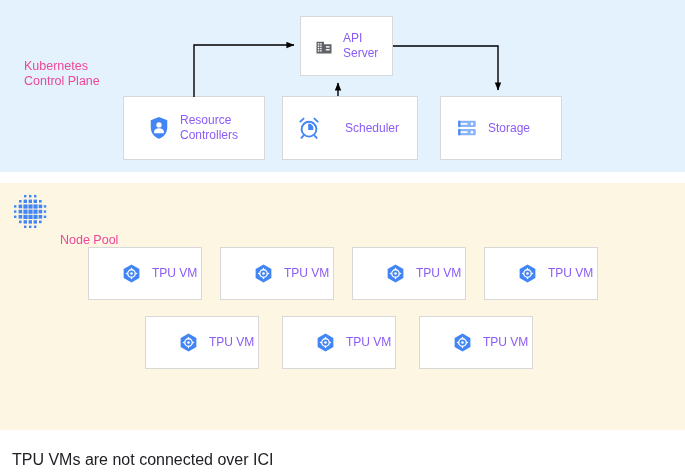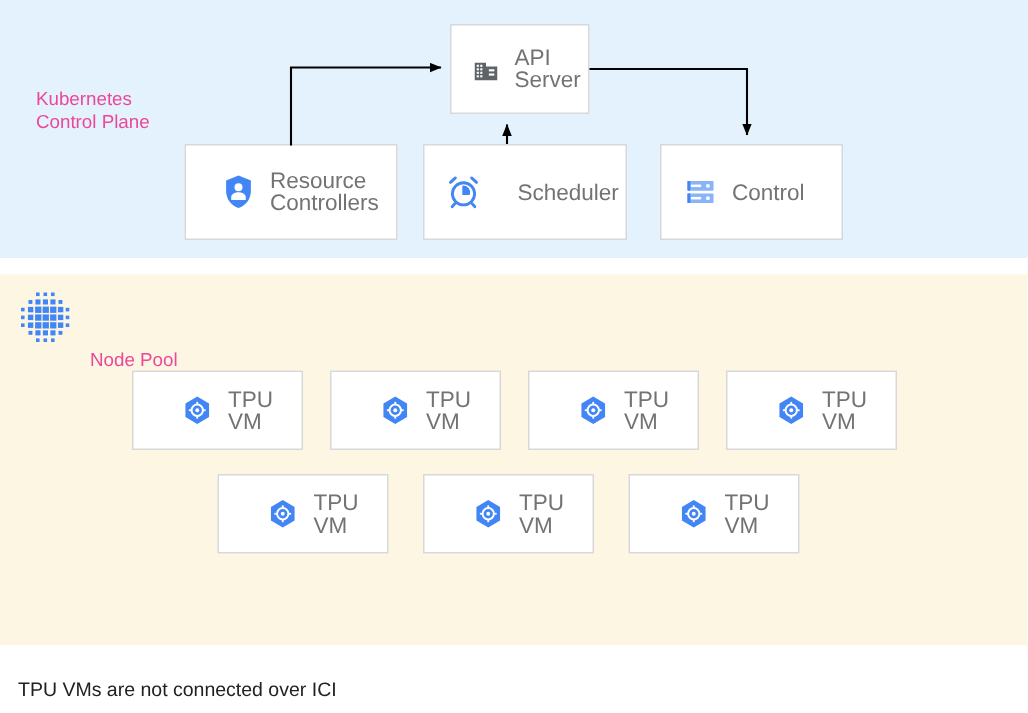--- a/index.html
+++ b/index.html
@@ -74,23 +74,23 @@
     display: flex;
     align-items: center;
   }
   .box .box-icon {
     flex: 0 0 auto;
     display: flex;
     align-items: center;
     justify-content: center;
   }
   .box .box-label {
-    font-size: 15px;
+    font-size: 12px;
     line-height: 15px;
-    color: #737373;
+    color: #8b5cf6;
     white-space: pre-line;
   }
 
   
   #box-api-server {
     left: 300px;  top: 16px;  width: 93px; height: 60px;
     padding-left: 13px;
   }
   #box-api-server .box-label { margin-left: 9px; }
 
@@ -126,21 +126,21 @@
     left: 0; top: 0;
     width: 685px; height: 475px;
     pointer-events: none;
   }
 
   
   #caption {
     position: absolute;
     left: 12px;
     top: 452px;
-    font-size: 13px;
+    font-size: 16px;
     line-height: 15px;
     color: #202124;
   }
 </style>
 </head>
 <body>
 
 <div id="canvas">
 
   <div class="band" id="control-plane-band"></div>
@@ -205,21 +205,21 @@
         <rect x="2.5" y="4" width="19" height="7" rx="0.8" fill="#8ab4f8"></rect>
         <rect x="2.5" y="13" width="19" height="7" rx="0.8" fill="#8ab4f8"></rect>
         <rect x="5" y="6.6" width="7.5" height="1.8" fill="#ffffff"></rect>
         <rect x="5" y="15.6" width="7.5" height="1.8" fill="#ffffff"></rect>
         <circle cx="17.4" cy="7.5" r="1.4" fill="#ffffff"></circle>
         <circle cx="17.4" cy="16.5" r="1.4" fill="#ffffff"></circle>
         <rect x="2.5" y="4" width="2.1" height="7" fill="#4285f4"></rect>
         <rect x="2.5" y="13" width="2.1" height="7" fill="#4285f4"></rect>
       </svg>
     </span>
-    <span class="box-label">Control</span>
+    <span class="box-label">Storage</span>
   </div>
 
   <div class="band" id="node-pool-band"></div>
 
   <svg id="node-pool-icon" viewBox="0 0 38 38">
     <g fill="#4285f4">
       <rect x="13" y="2" width="2.4" height="2.4"></rect>
       <rect x="18" y="2" width="2.4" height="2.4"></rect>
       <rect x="23" y="2" width="2.4" height="2.4"></rect>
 

